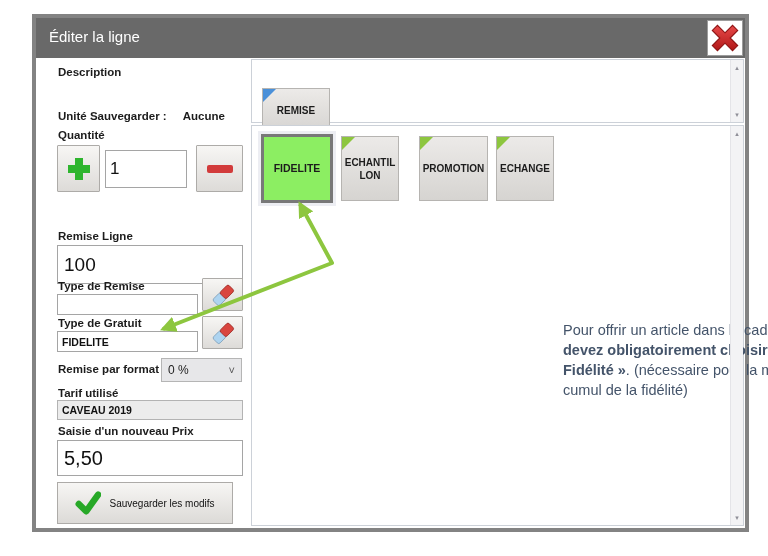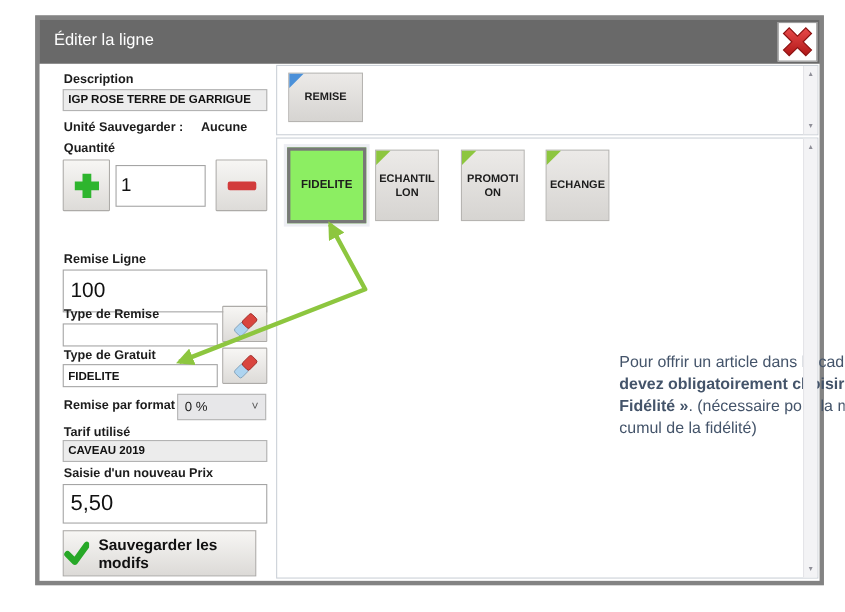--- a/index.html
+++ b/index.html
@@ -2,21 +2,21 @@
 <html><head>
 <meta charset="utf-8">
 <style>
   * { margin:0; padding:0; box-sizing:border-box; }
   html,body { background:#ffffff; }
   body { font-family:"Liberation Sans", sans-serif; }
   .stage { position:relative; width:768px; height:556px; background:#ffffff; overflow:hidden; }
 
   
   .window { position:absolute; left:32px; top:14px; width:717px; height:518px;
-            border:4px solid #838383; background:#a3a3a3; }
+            border:4px solid #838383; background:#86efac; }
   .titlebar { position:relative; height:40px; background:#696969; }
   .title-text { position:absolute; left:13px; top:10px; color:#ffffff; font-size:15px; }
   .close-btn { position:absolute; right:2px; top:2px; width:36px; height:36px; background:#ffffff;
                border:1px solid #9c9c9c; display:flex; align-items:center; justify-content:center; cursor:pointer; }
 
   .content { position:relative; width:709px; height:470px; background:#ffffff; }
 
   
   .lbl { position:absolute; font-size:11.5px; font-weight:bold; color:#1c1c1c; white-space:nowrap; }
   .field { position:absolute; border:1px solid #a5a5a5; background:#ffffff; font-family:"Liberation Sans",sans-serif;
@@ -24,21 +24,21 @@
   .field.ro { background:#ececec; border-color:#b3b3b3; font-weight:bold; font-size:10.5px; }
   .field.big { font-size:19px; padding:0 6px; }
   .field.bold { font-weight:bold; font-size:10.5px; }
   .sq-btn { position:absolute; border:1px solid #adaba8; background:linear-gradient(#f7f6f4,#dddbd8);
             display:flex; align-items:center; justify-content:center; cursor:pointer; border-radius:1px; }
   .dropdown { position:absolute; border:1px solid #b5b5b5; background:#e7e7e9; font-size:12px; color:#222;
               display:flex; align-items:center; padding:0 6px; cursor:pointer; }
   .dropdown .chev { margin-left:auto; font-size:11px; color:#555; line-height:1; }
   .save-btn { position:absolute; border:1px solid #adaba8; background:linear-gradient(#f7f6f4,#dcdad7);
               display:flex; align-items:center; justify-content:center; gap:8px; cursor:pointer; }
-  .save-btn span.txt { font-size:14px; font-weight:bold; color:#111; }
+  .save-btn span.txt { font-size:10px; font-weight:normal; color:#111; }
   .unite-line { position:absolute; display:flex; gap:16px; }
 
   
   .panel { position:absolute; background:#ffffff; border:1px solid #ccd1d8; }
   .scrollbar { position:absolute; top:0; right:0; bottom:0; width:13px; background:#f3f3f5; border-left:1px solid #e4e4e8; }
   .scrollbar .s-up, .scrollbar .s-dn { position:absolute; left:0; width:100%; text-align:center;
         font-size:7px; color:#8f8f98; line-height:7px; cursor:pointer; }
   .scrollbar .s-up { top:4px; } .scrollbar .s-dn { bottom:4px; }
 
   .type-btn { position:absolute; border:1px solid #b6b4b1; background:linear-gradient(#eceae8,#d6d4d1);
@@ -73,21 +73,20 @@
             </linearGradient>
           </defs>
           <polygon points="13,8.2 20,1.2 24.8,6 17.8,13 24.8,20 20,24.8 13,17.8 6,24.8 1.2,20 8.2,13 1.2,6 6,1.2" fill="url(#xg)" stroke="#8d1212" stroke-width="1"></polygon>
         </svg>
       </div>
     </div>
 
     <div class="content">
 
       <span class="lbl" style="left:22px; top:8px;">Description</span>
-      <input class="field ro" style="left: 21px; top: 23px; width: 186px; height: 20px;" readonly="" value="IGP ROSE TERRE DE GARRIGUE">
 
       <div class="unite-line" style="left:22px; top:52px;">
         <span class="lbl" style="position:static;">Unité Sauvegarder :</span>
         <span class="lbl" style="position:static;">Aucune</span>
       </div>
 
       <span class="lbl" style="left:22px; top:71px;">Quantité</span>
       <div class="sq-btn" style="left:21px; top:87px; width:43px; height:47px;">
         <svg width="28" height="28" viewBox="0 0 28 28">
           <path d="M14 3 v22 M3 14 h22" stroke="#2eb52e" stroke-width="8" fill="none"></path>
@@ -138,39 +137,39 @@
       <input class="field big" style="left: 21px; top: 382px; width: 186px; height: 36px; font-size: 20px;" value="5,50">
 
       <div class="save-btn" style="left:21px; top:424px; width:176px; height:42px;">
         <svg width="26" height="24" viewBox="0 0 28 26">
           <path d="M4 14 L12 22 L25 4" stroke="#27a827" stroke-width="7" fill="none" stroke-linecap="round" stroke-linejoin="round"></path>
         </svg>
         <span class="txt">Sauvegarder les modifs</span>
       </div>
 
       <div class="panel" style="left:215px; top:1px; width:493px; height:64px;">
-        <div class="type-btn" style="left:10px; top:6px; width:68px; height:45px;">
+        <div class="type-btn" style="left:10px; top:28px; width:68px; height:45px;">
           <span class="corner blue"></span>
           <span>REMISE</span>
         </div>
         <div class="scrollbar">
           <span class="s-up">▴</span>
           <span class="s-dn">▾</span>
         </div>
       </div>
 
       <div class="panel" style="left:215px; top:67px; width:493px; height:401px;">
         <div class="type-btn sel-green" style="left:9px; top:8px; width:72px; height:69px; font-size:10.5px;">
           <span>FIDELITE</span>
         </div>
         <div class="type-btn" style="left:89px; top:10px; width:58px; height:65px;">
           <span class="corner green"></span>
           <span>ECHANTILLON</span>
         </div>
-        <div class="type-btn" style="left:167px; top:10px; width:58px; height:65px;">
+        <div class="type-btn" style="left:167px; top:10px; width:69px; height:65px;">
           <span class="corner green"></span>
           <span>PROMOTION</span>
         </div>
         <div class="type-btn" style="left:244px; top:10px; width:58px; height:65px;">
           <span class="corner green"></span>
           <span>ECHANGE</span>
         </div>
 
         <div class="annotation">
           <span>Pour offrir un article dans le cadre de la fidélité, </span><b>vous devez obligatoirement choisir le type de gratuit « Fidélité »</b><span>. (nécessaire pour la mise à jour du solde de cumul de la fidélité)</span>

